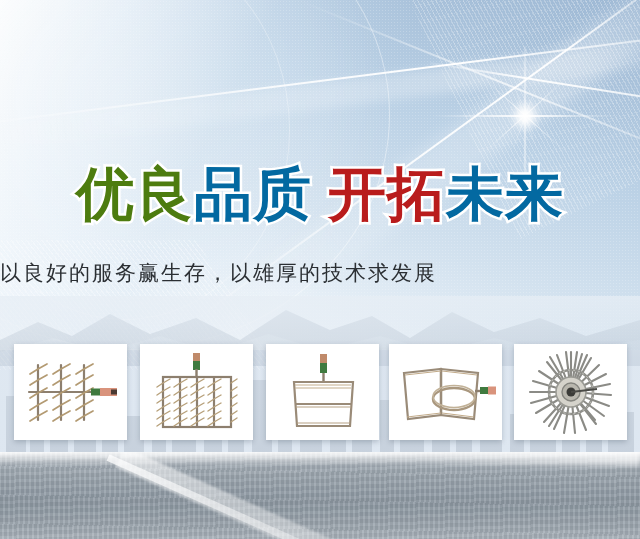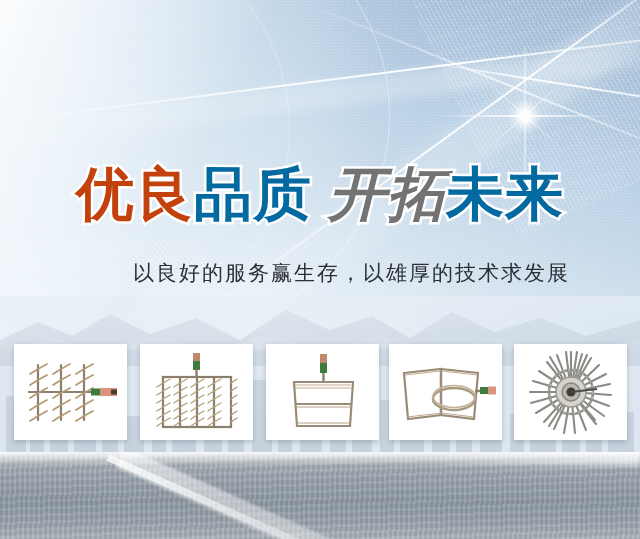--- a/index.html
+++ b/index.html
@@ -175,27 +175,27 @@
     position:absolute; left:0; top:160px; width:640px; text-align:center;
     font-family:"Liberation Sans","DejaVu Sans",sans-serif;
     font-size:58px; line-height:68px; font-weight:bold; letter-spacing:1px;
     white-space:nowrap;
   }
   .headline span{
     -webkit-text-stroke:5px #ffffff;
     paint-order:stroke fill;
     text-shadow:0 1px 0 rgba(255,255,255,.9);
   }
-  .hl-blue{ color:#c2410c; }
+  .hl-blue{ color:#4d7c0f; }
   .hl-dark{ color:#0369a1; }
-  .hl-orange{ color:#737373;font-style:italic; }
+  .hl-orange{ color:#b91c1c; }
   .hl-gap{ display:inline-block; width:16px; -webkit-text-stroke:0; }
 
   .subtitle{
-    position:absolute; left:0; top:258px; width:570px; text-align:right;
+    position:absolute; left:0; top:258px; width:570px; text-align:left;
     font-family:"Liberation Sans","DejaVu Sans",sans-serif;
     font-size:21px; line-height:30px; font-weight:400; color:#2b2f33;
     letter-spacing:2px; white-space:nowrap;
   }
 
   
   .cards{ position:absolute; left:14px; top:344px; width:614px; height:96px; }
   .card{
     position:absolute; top:0; width:113px; height:96px;
     background:#ffffff;

